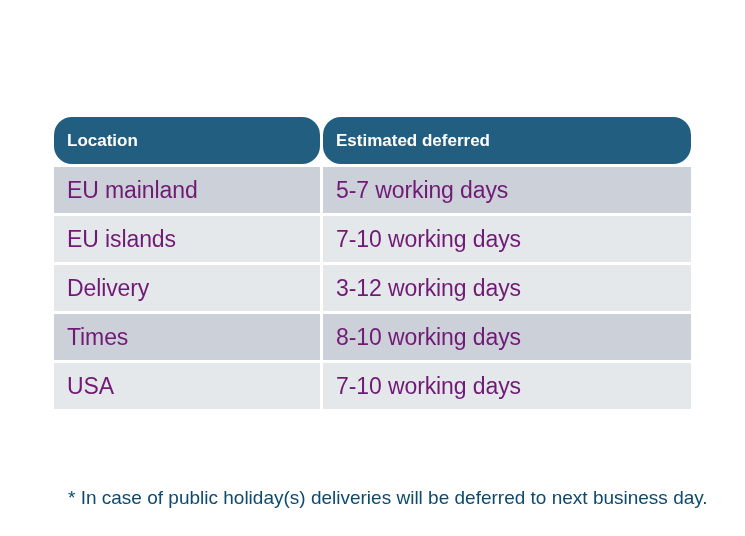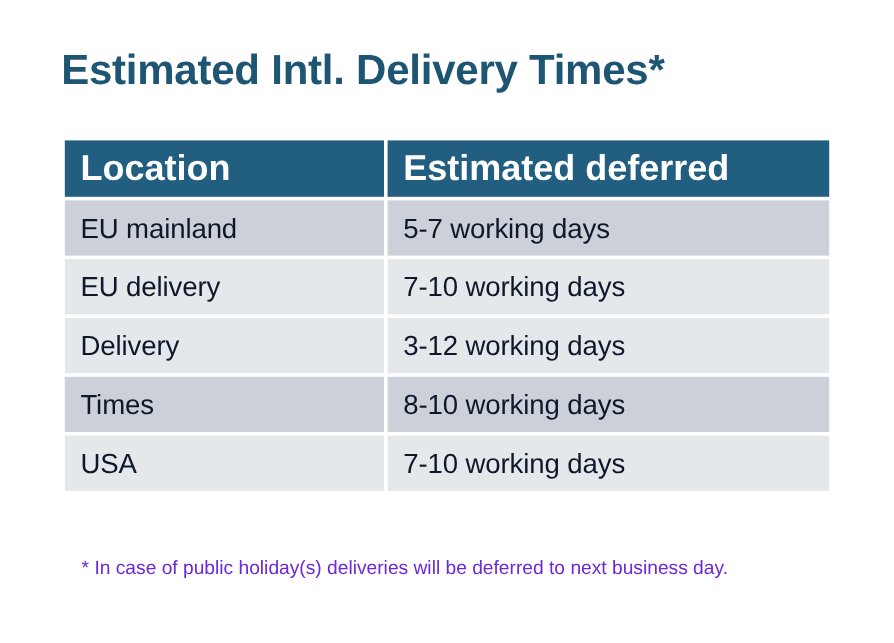--- a/index.html
+++ b/index.html
@@ -48,67 +48,67 @@
     text-align: left;
     font-weight: 400;
     box-sizing: border-box;
   }
   .col-location { width: 266px; }
   .col-delivery { width: 368px; }
 
   .delivery-table thead th {
     background: #215e80;
     color: #ffffff;
-    font-size: 30px;
+    font-size: 17px;
     font-weight: 700;
     height: 47px;
+    border-radius: 18px;
   }
   .delivery-table tbody td {
-    color: #0f172a;
+    color: #701a75;
     font-size: 23px;
     letter-spacing: -0.1px;
     white-space: nowrap;
   }
   tr.row-dark td { background: #ccd0d9; }
   tr.row-light td { background: #e4e8eb; }
 
   .footnote {
     position: absolute;
     left: 68px;
-    top: 465px;
-    font-size: 16px;
-    color: #6d28d9;
+    top: 487px;
+    font-size: 19px;
+    color: #0c4a6e;
     white-space: nowrap;
   }
 </style>
 </head>
 <body>
 
 <div class="page">
 
-  <div class="page-title">Estimated Intl. Delivery Times*</div>
 
   <table class="delivery-table">
     <colgroup>
       <col class="col-location">
       <col class="col-delivery">
     </colgroup>
     <thead>
       <tr>
         <th>Location</th>
         <th>Estimated deferred</th>
       </tr>
     </thead>
     <tbody>
       <tr class="row-dark">
         <td>EU mainland</td>
         <td>5-7 working days</td>
       </tr>
       <tr class="row-light">
-        <td>EU delivery</td>
+        <td>EU islands</td>
         <td>7-10 working days</td>
       </tr>
       <tr class="row-light">
         <td>Delivery</td>
         <td>3-12 working days</td>
       </tr>
       <tr class="row-dark">
         <td>Times</td>
         <td>8-10 working days</td>
       </tr>

